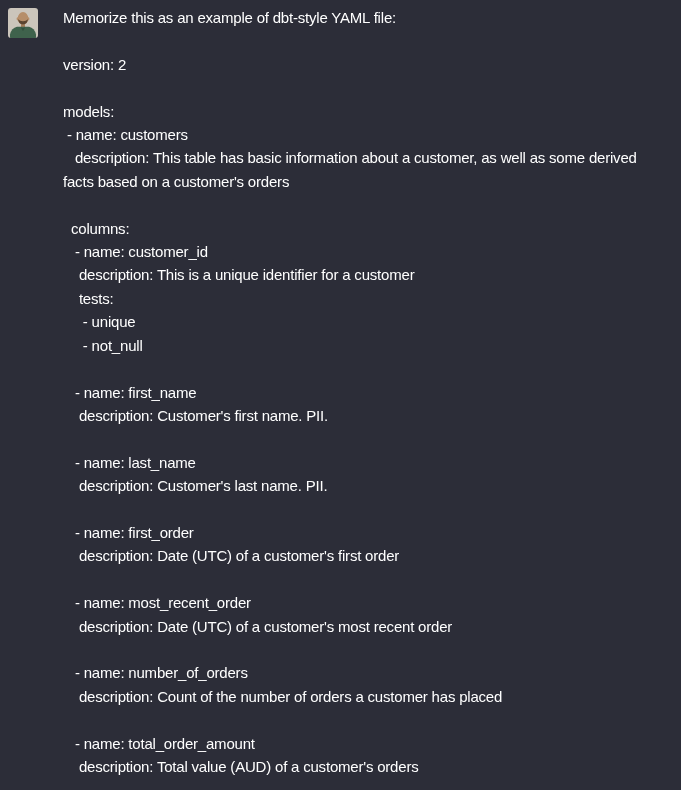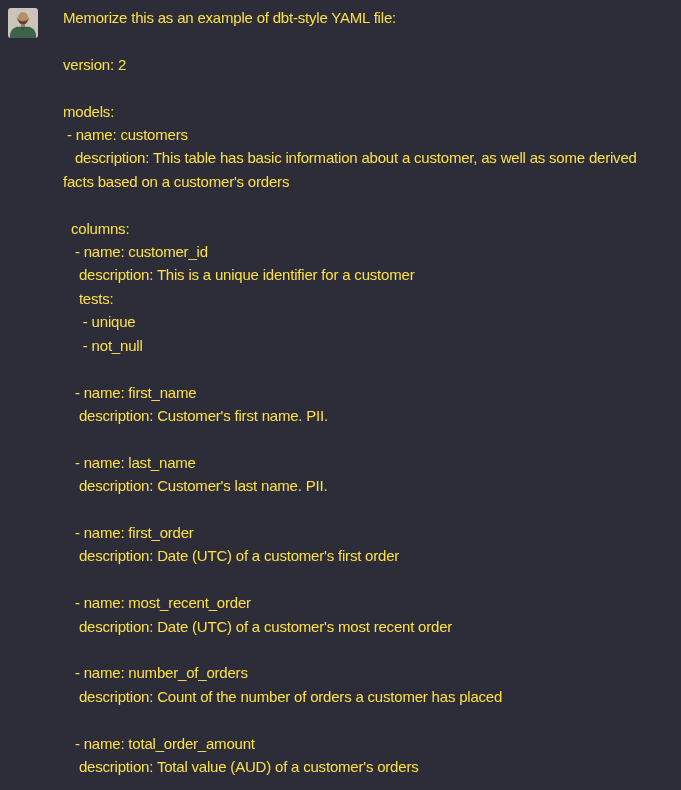--- a/index.html
+++ b/index.html
@@ -24,21 +24,21 @@
     height: 30px;
     border-radius: 3px;
     overflow: hidden;
     flex-shrink: 0;
   }
   .avatar svg { display: block; width: 30px; height: 30px; }
   .message-text {
     flex: 1;
     min-width: 0;
     margin-top: -2px;
-    color: #fde047;
+    color: #ffffff;
     font-size: 15px;
     line-height: 23.4px;
     letter-spacing: -0.2px;
     white-space: pre-wrap;
     word-wrap: break-word;
   }
 </style>
 </head>
 <body>
 

